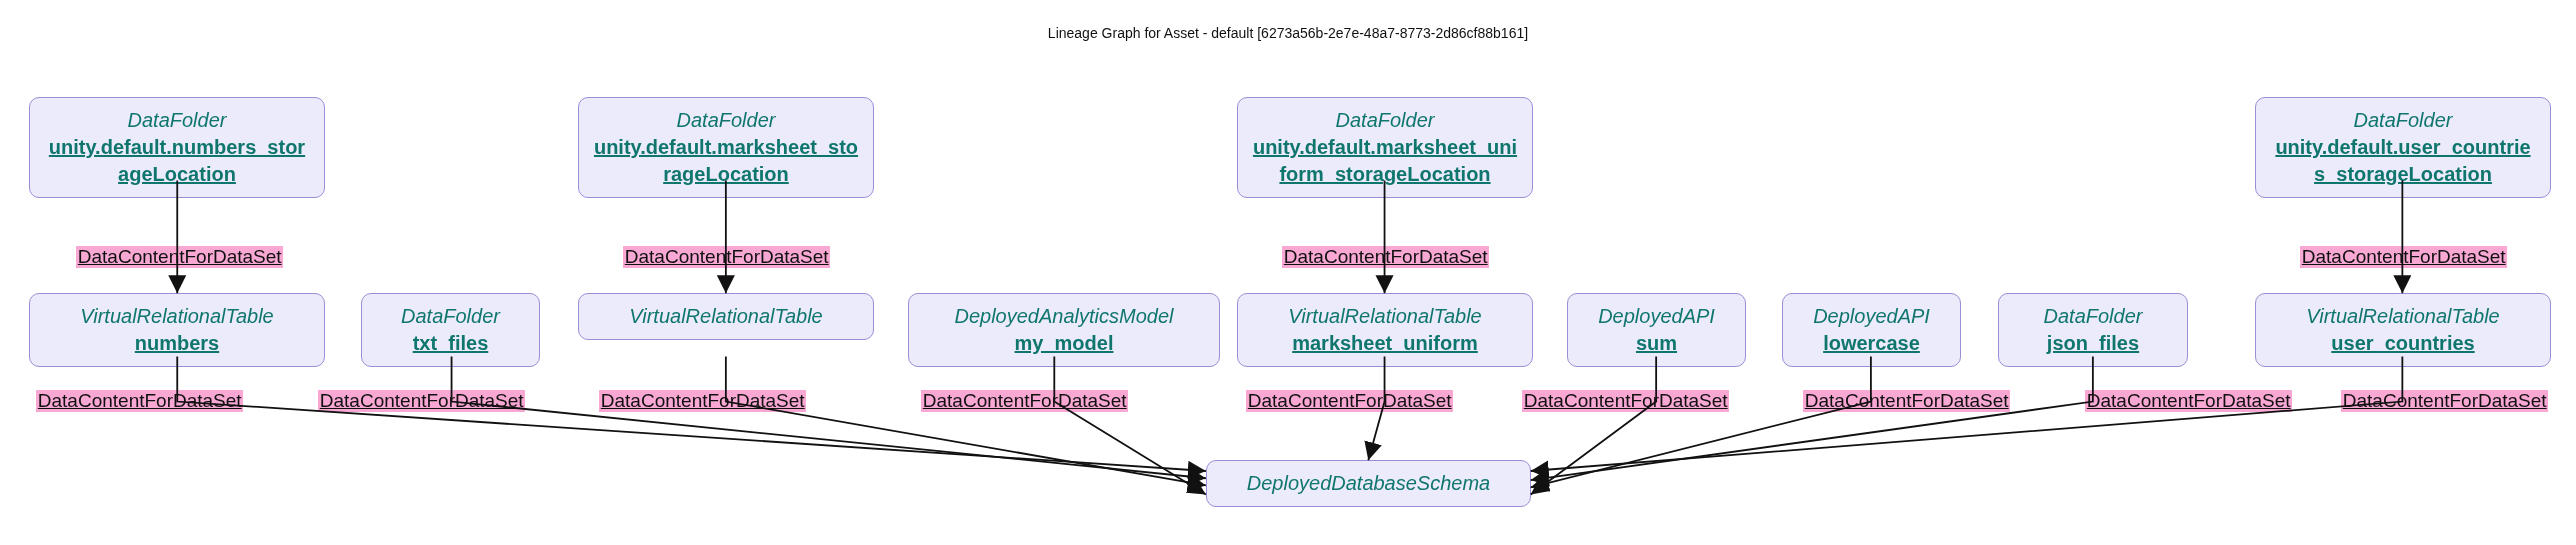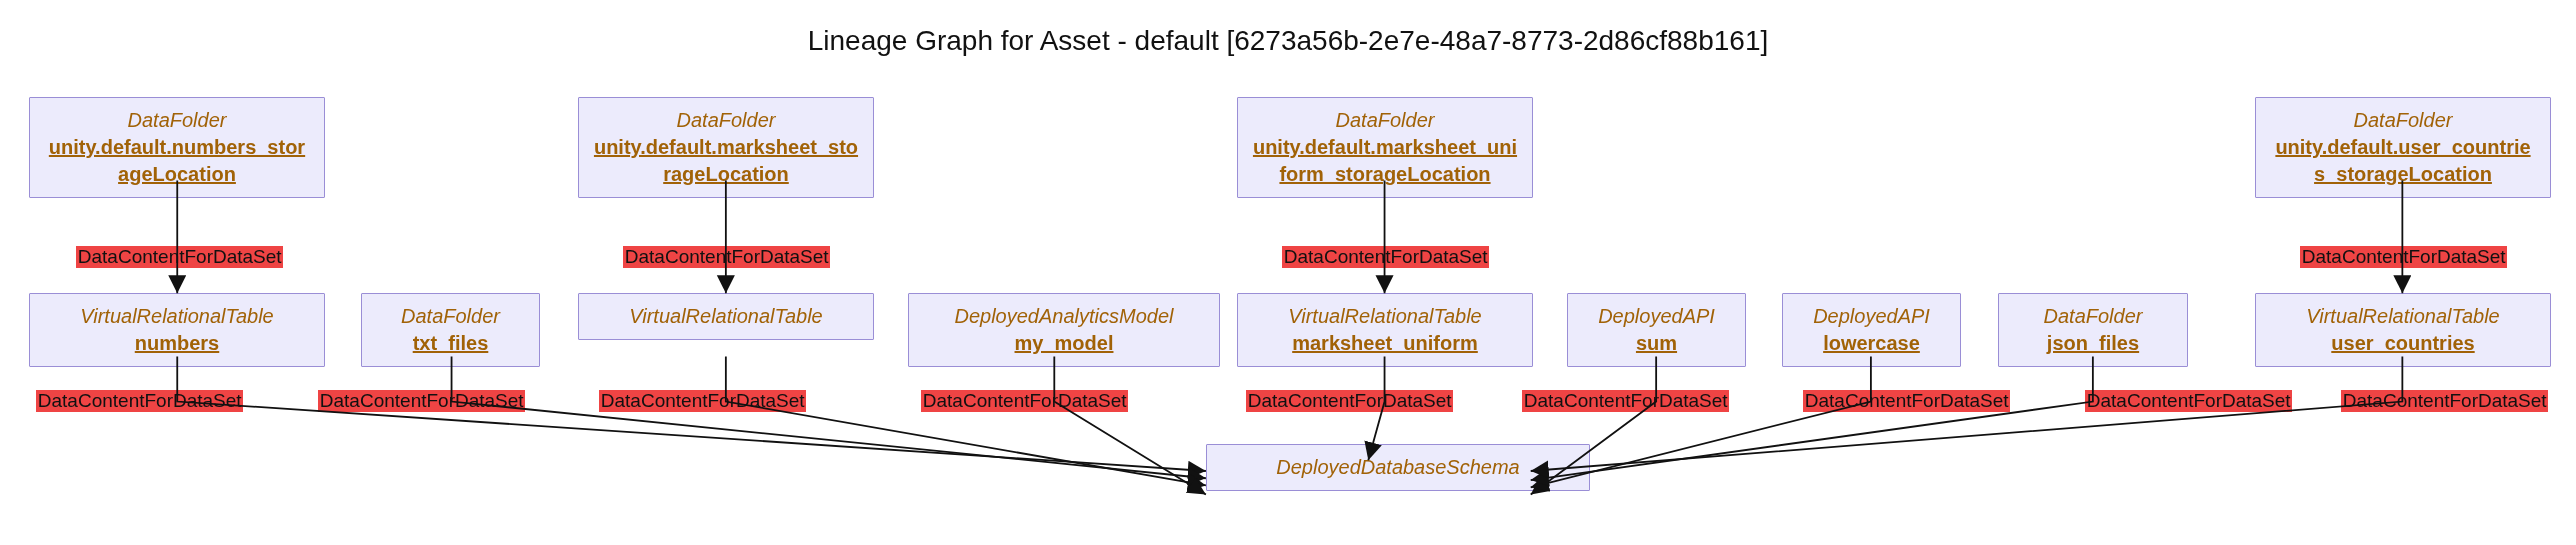--- a/index.html
+++ b/index.html
@@ -5,60 +5,61 @@
   * { box-sizing: border-box; margin: 0; padding: 0; }
   body {
     font-family: -apple-system, BlinkMacSystemFont, "Segoe UI", "Helvetica Neue", Arial, sans-serif;
     background: #ffffff;
     width: 2576px;
     height: 545px;
     position: relative;
   }
   .title {
     text-align: center;
-    font-size: 28px;
+    font-size: 14px;
     font-weight: 400;
     color: #111;
     padding-top: 25px;
   }
   .canvas {
     position: absolute;
     top: 0;
     left: 0;
     width: 2576px;
     height: 545px;
   }
   .node {
     position: absolute;
     background: #ecebfc;
     border: 1.4px solid #9a8ed6;
-    border-radius: 1px;
+    border-radius: 10px;
     padding: 9px 14.4px;
     text-align: center;
     line-height: 1.35;
     font-size: 20px;
-    color: #a16207;
+    color: #0f766e;
   }
   .node .ntype {
     font-style: italic;
     display: block;
   }
   .node .nname {
     font-weight: 700;
     display: block;
     word-break: break-word;
     text-decoration: underline;
   }
   .edge-label {
     position: absolute;
     font-size: 19px;
     color: #111;
-    background: #ef4444;
+    background: #f9a8d4;
     padding: 0 1.8px;
     white-space: nowrap;
+    text-decoration: underline;
   }
   svg.arrows {
     position: absolute;
     top: 0; left: 0;
     width: 2576px; height: 545px;
     pointer-events: none;
   }
 </style>
 </head>
 <body>
@@ -113,21 +114,21 @@
   </div>
   <div class="node" style="left:1998px; top:293px; width:190px;">
     <span class="ntype">DataFolder</span>
     <span class="nname">json_files</span>
   </div>
   <div class="node" style="left:2255px; top:293px; width:296px;">
     <span class="ntype">VirtualRelationalTable</span>
     <span class="nname">user_countries</span>
   </div>
 
-  <div class="node" style="left:1206px; top:444px; width:384px;">
+  <div class="node" style="left:1206px; top:460px; width:325px;">
     <span class="ntype">DeployedDatabaseSchema</span>
   </div>
 
   <div class="edge-label" style="left:76px; top:246px;">DataContentForDataSet</div>
   <div class="edge-label" style="left:623px; top:246px;">DataContentForDataSet</div>
   <div class="edge-label" style="left:1282px; top:246px;">DataContentForDataSet</div>
   <div class="edge-label" style="left:2300px; top:246px;">DataContentForDataSet</div>
 
   <div class="edge-label" style="left:36px;   top:390px;">DataContentForDataSet</div>
   <div class="edge-label" style="left:318px;  top:390px;">DataContentForDataSet</div>

